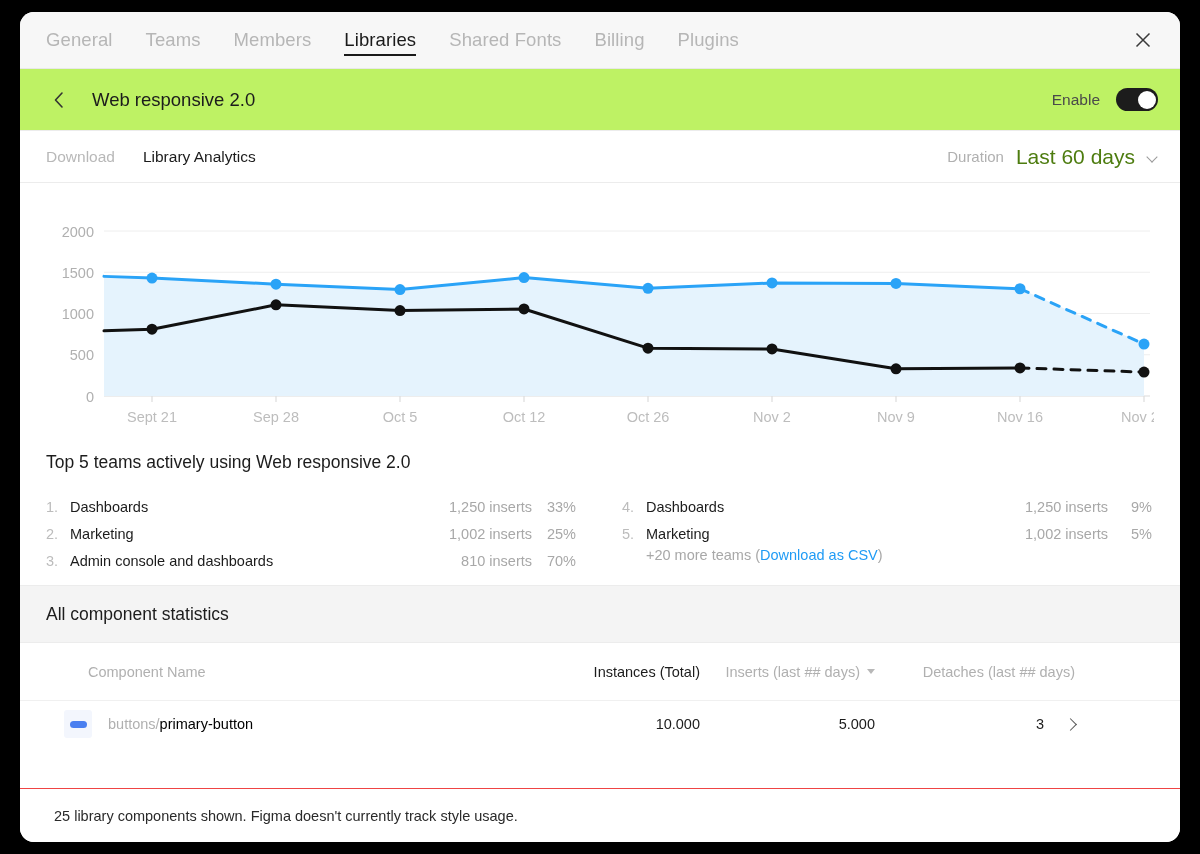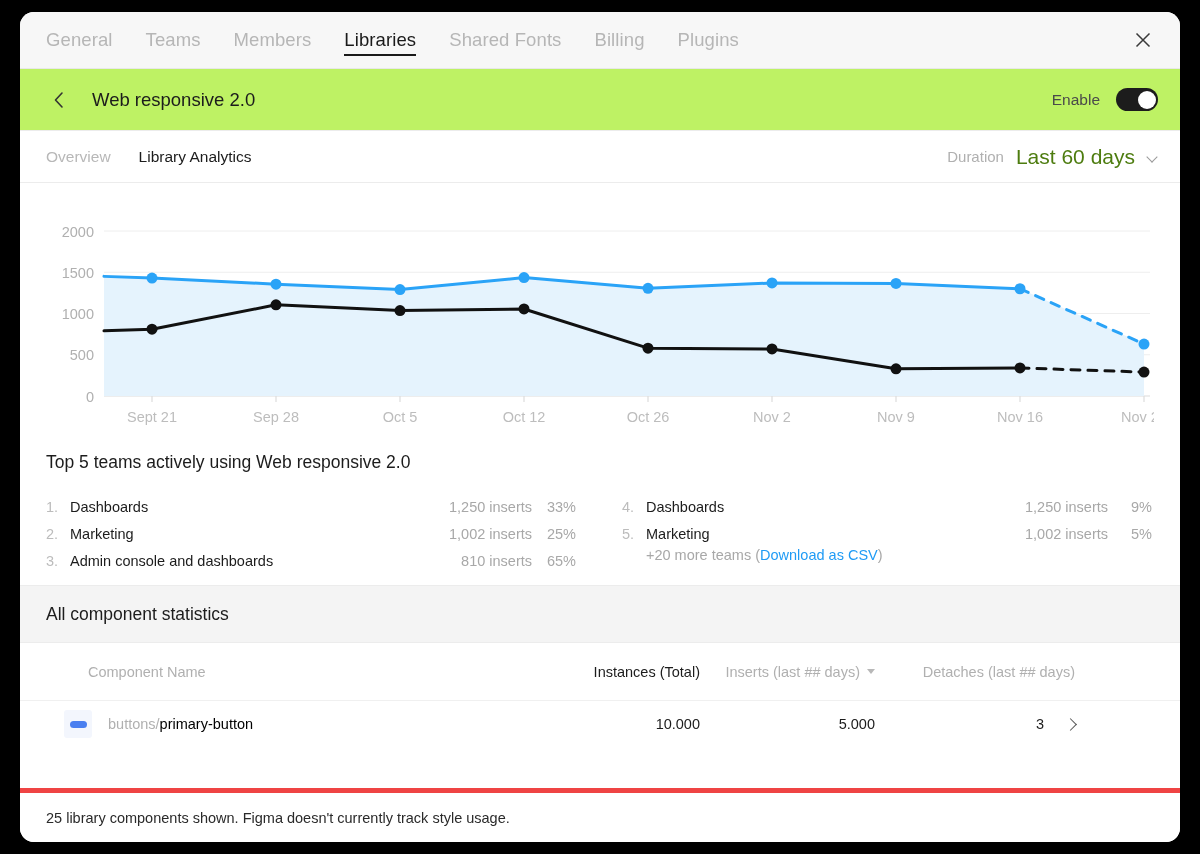--- a/index.html
+++ b/index.html
@@ -232,23 +232,23 @@
     border-right: 1.6px solid #555;
     border-top: 1.6px solid #555;
     transform: rotate(45deg);
   }
 
   
   #footer {
     flex: 0 0 auto;
     height: 54px;
     background: #fff;
-    border-top: 5px solid #ef4444;
+    border-top: 1px solid #ef4444;
     display: flex; align-items: center;
-    padding: 0 26px;
+    padding: 0 34px;
   }
   #footer-text { font-size: 14.5px; color: #2a2a2a; }
 </style>
 </head>
 <body>
 
 <div id="window">
 
   <div id="tabbar">
     <div class="tab">General</div>
@@ -272,21 +272,21 @@
       </svg>
     </div>
     <div id="lib-title">Web responsive 2.0</div>
     <div id="enable-wrap">
       <div id="enable-label">Enable</div>
       <div id="enable-toggle"></div>
     </div>
   </div>
 
   <div id="subnav">
-    <div class="subtab">Overview</div>
+    <div class="subtab">Download</div>
     <div class="subtab active">Library Analytics</div>
     <div id="duration-wrap">
       <div id="duration-label">Duration</div>
       <div id="duration-value">Last 60 days</div>
       <div class="chev-down"></div>
     </div>
   </div>
 
   <div id="body">
 
@@ -362,21 +362,21 @@
           <div class="team-row">
             <span class="team-rank">2.</span>
             <span class="team-name">Marketing</span>
             <span class="team-inserts">1,002 inserts</span>
             <span class="team-pct">25%</span>
           </div>
           <div class="team-row">
             <span class="team-rank">3.</span>
             <span class="team-name">Admin console and dashboards</span>
             <span class="team-inserts">810 inserts</span>
-            <span class="team-pct">65%</span>
+            <span class="team-pct">70%</span>
           </div>
         </div>
         <div class="teams-col">
           <div class="team-row">
             <span class="team-rank">4.</span>
             <span class="team-name">Dashboards</span>
             <span class="team-inserts">1,250 inserts</span>
             <span class="team-pct">9%</span>
           </div>
           <div class="team-row">

